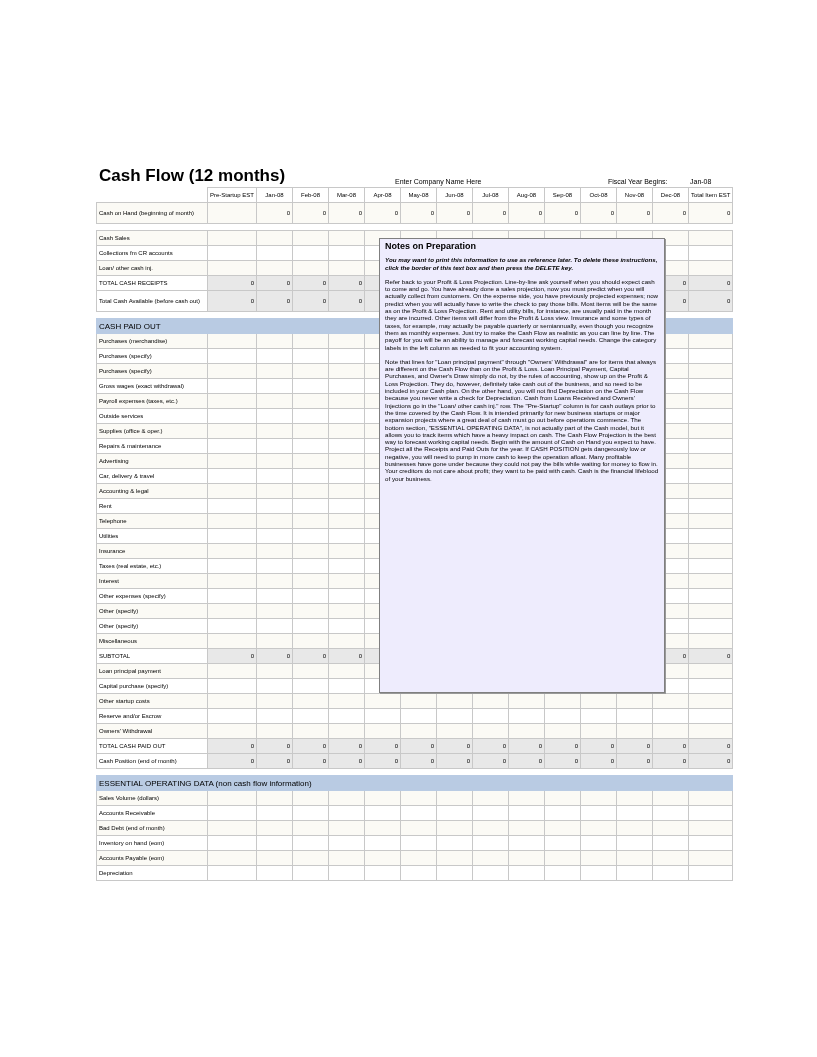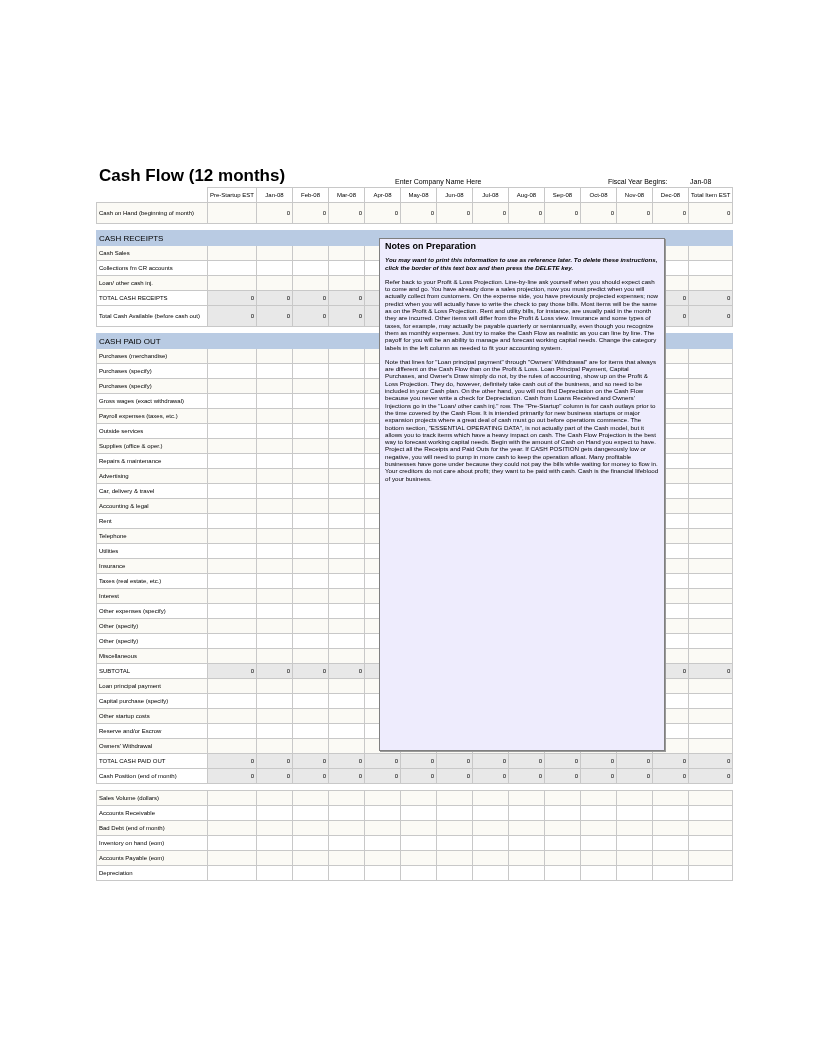--- a/index.html
+++ b/index.html
@@ -18,21 +18,21 @@
   col.c-tot{width:35px;}
   .hdr td{text-align:center;font-size:6px;line-height:7px;height:18px;white-space:normal;}
   .hdr td.blank{border-left:none;border-top:none;}
   tr.alt td{background:#fbfaf5;}
   tr.white td{background:#fff;}
   tr.total td{background:#e8e8e8;}
   tr.total td.lbl{background:#fff;}
   tr.section td{background:#b9cbe3;font-size:8px;height:14px;border-color:#b9cbe3;padding-left:2px;}
   tr.gap td{border:none;height:6px;background:#fff;}
   tr.tall td{height:20px;white-space:normal;line-height:7px;}
-  .notes{position:absolute;left:379px;top:238px;width:286px;height:513px;background:#eeecfd;border:1px solid #7f7f7f;box-shadow:1px 1px 0 #999;font-size:6.2px;line-height:7.3px;padding:0 5px;box-sizing:border-box;}
+  .notes{position:absolute;left:379px;top:238px;width:286px;height:455px;background:#eeecfd;border:1px solid #7f7f7f;box-shadow:1px 1px 0 #999;font-size:6.2px;line-height:7.3px;padding:0 5px;box-sizing:border-box;}
   .notes h3{font-size:9px;margin:4px 0 6px 0;font-weight:bold;}
   .notes p{margin:0 0 7px 0;}
   .notes p.ital{font-style:italic;font-weight:bold;}
 </style>
 </head>
 <body>
 
 <div class="title">Cash Flow (12 months)</div>
 <div class="company">Enter Company Name Here</div>
 <div class="fiscal-label">Fiscal Year Begins:</div>
@@ -87,23 +87,20 @@
         <td class="num">0</td>
         <td class="num">0</td>
         <td class="num">0</td>
         <td class="num">0</td>
         <td class="num">0</td>
         <td class="num">0</td>
       </tr>
       <tr class="gap">
         <td colspan="15"></td>
       </tr>
-      <tr class="section">
-        <td colspan="15">CASH RECEIPTS</td>
-      </tr>
       <tr class="alt">
         <td class="lbl">Cash Sales</td>
         <td></td>
         <td></td>
         <td></td>
         <td></td>
         <td></td>
         <td></td>
         <td></td>
         <td></td>
@@ -676,20 +673,23 @@
         <td class="num">0</td>
         <td class="num">0</td>
         <td class="num">0</td>
         <td class="num">0</td>
         <td class="num">0</td>
         <td class="num">0</td>
         <td class="num">0</td>
       </tr>
       <tr class="gap">
         <td colspan="15"></td>
+      </tr>
+      <tr class="section">
+        <td colspan="15">ESSENTIAL OPERATING DATA (non cash flow information)</td>
       </tr>
       <tr class="alt">
         <td class="lbl">Sales Volume (dollars)</td>
         <td></td>
         <td></td>
         <td></td>
         <td></td>
         <td></td>
         <td></td>
         <td></td>

